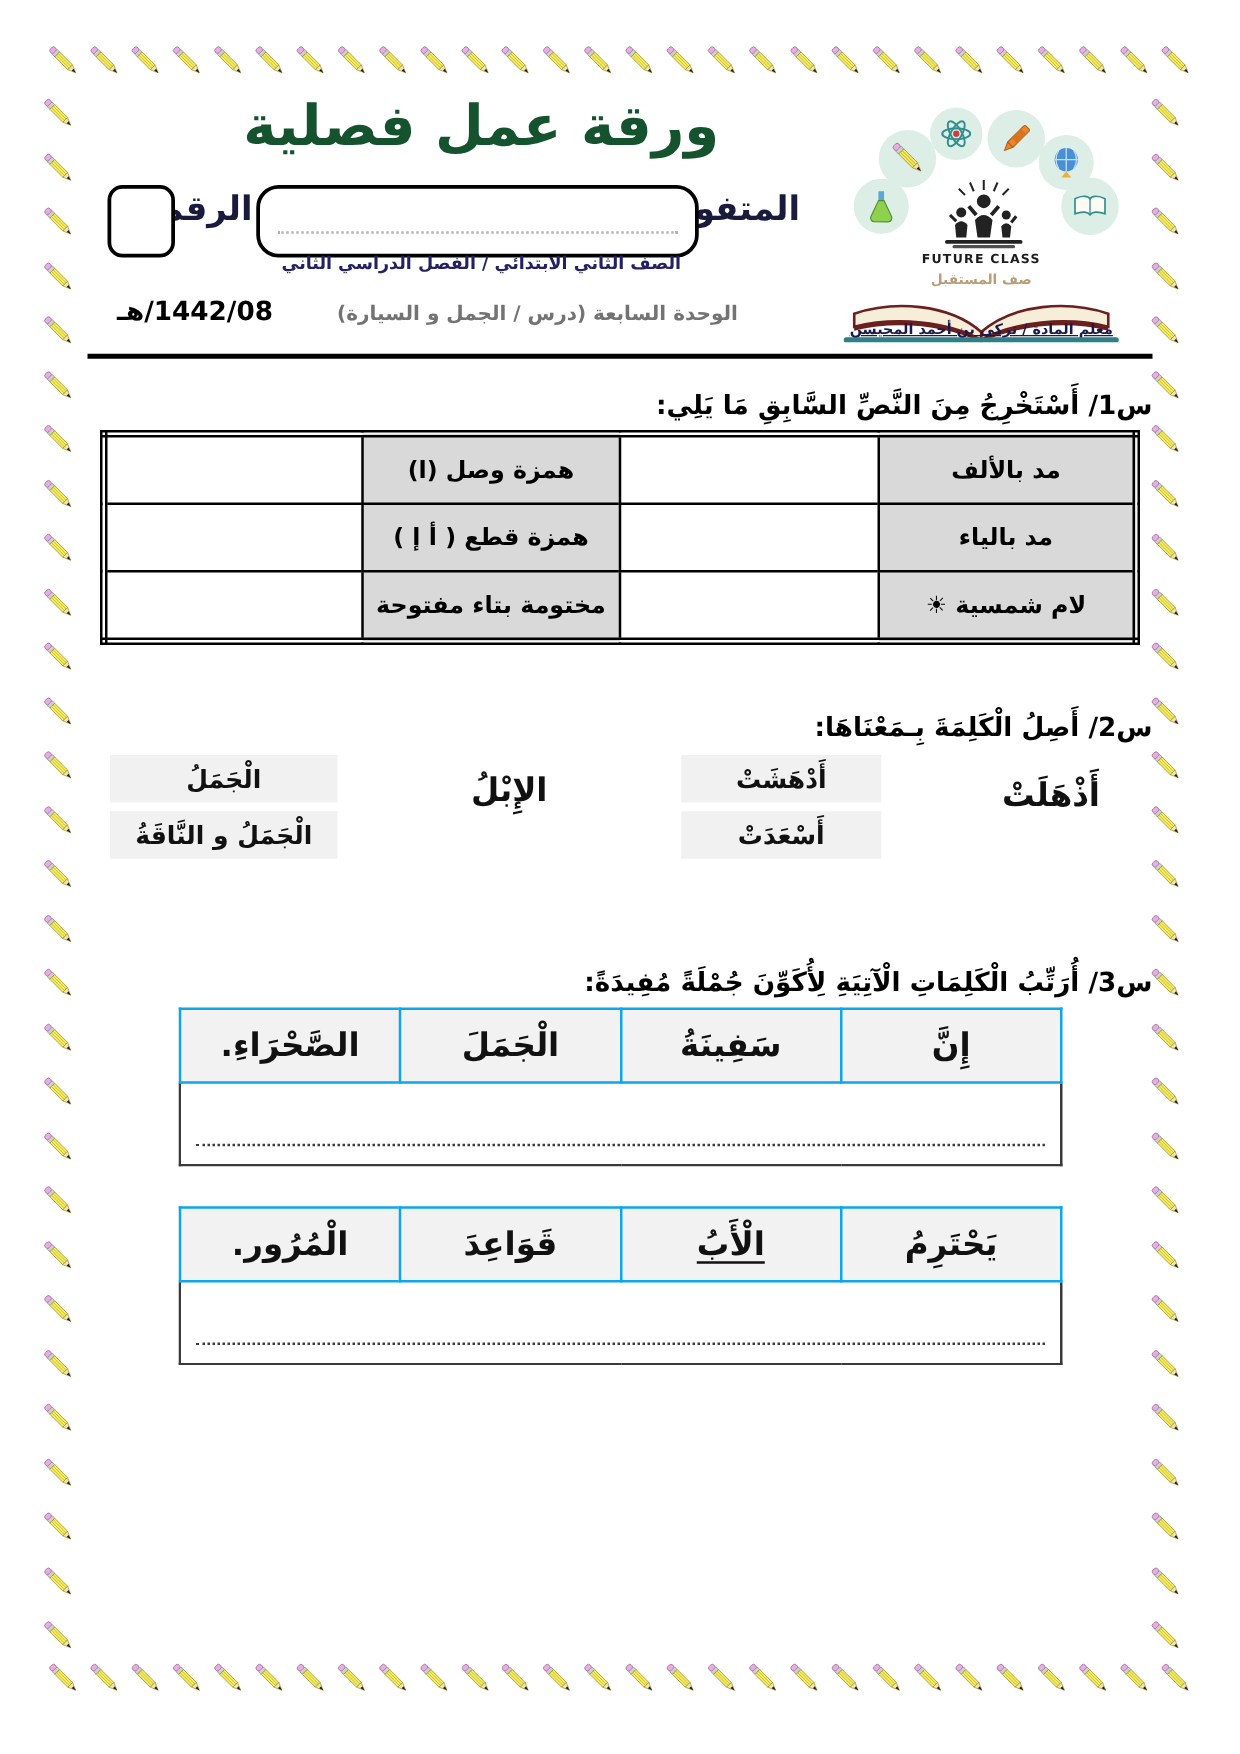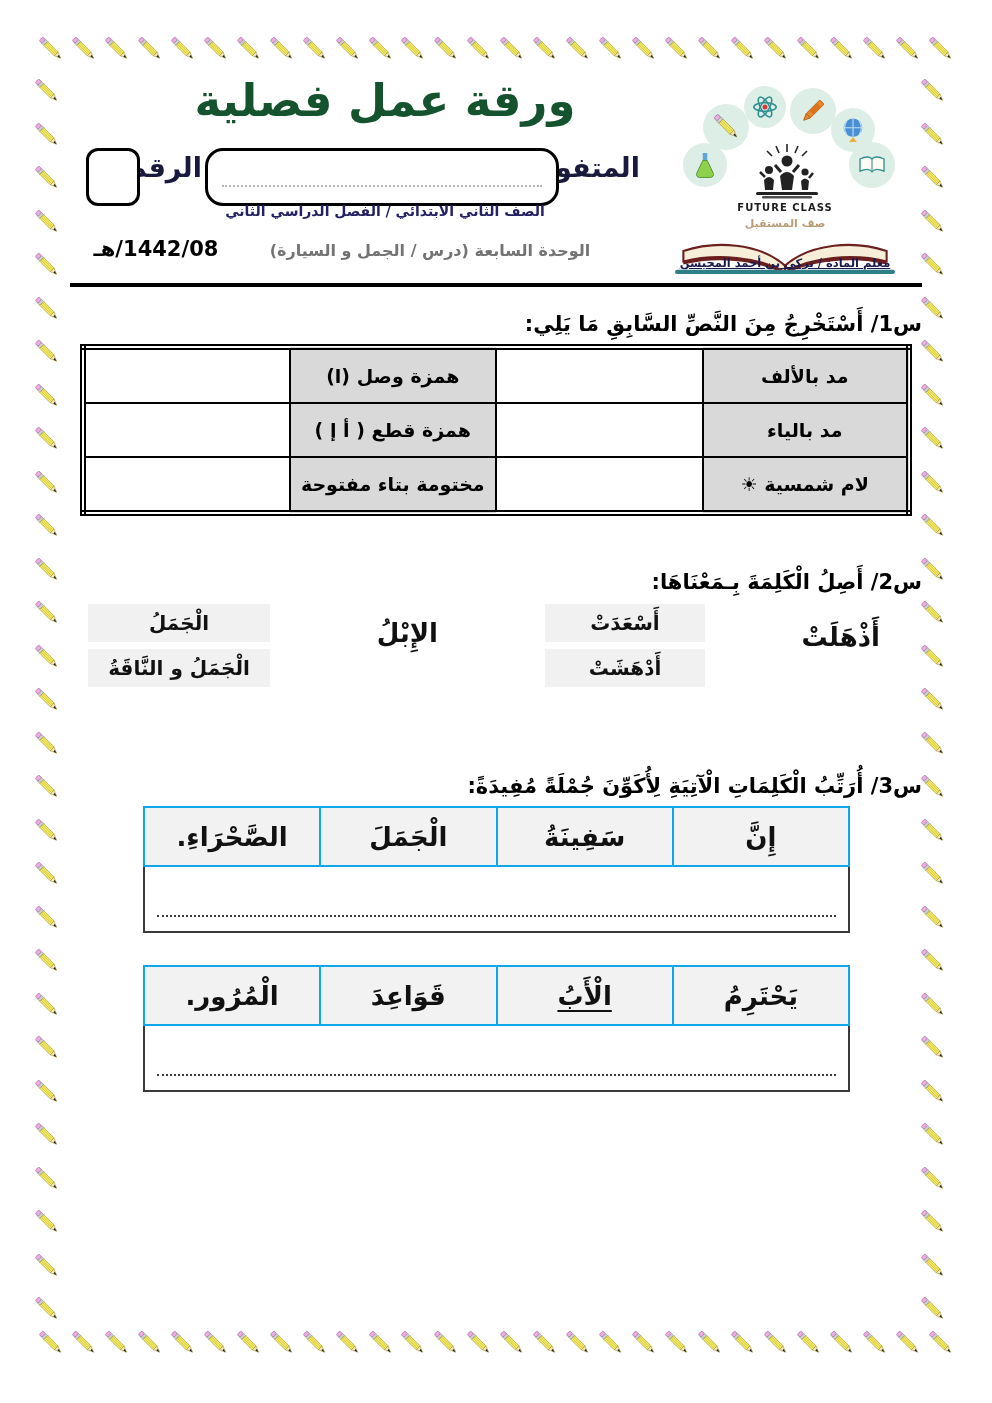--- a/index.html
+++ b/index.html
@@ -804,22 +804,22 @@
           <td class="ans"></td>
         </tr>
       </tbody>
     </table>
 
     <div class="q-heading" id="q2-heading">س2/ أَصِلُ الْكَلِمَةَ بِـمَعْنَاهَا:</div>
 
     <div class="match-area">
       <div class="match-word" id="match-right-word">أَذْهَلَتْ</div>
       <div class="option-col" id="middle-options">
+        <div class="option-box">أَدْهَشَتْ</div>
         <div class="option-box">أَسْعَدَتْ</div>
-        <div class="option-box">أَدْهَشَتْ</div>
       </div>
       <div class="match-word" id="match-center-word">الإِبْلُ</div>
       <div class="option-col" id="left-options">
         <div class="option-box">الْجَمَلُ</div>
         <div class="option-box">الْجَمَلُ و النَّاقَةُ</div>
       </div>
     </div>
 
     <div class="q-heading" id="q3-heading">س3/ أُرَتِّبُ الْكَلِمَاتِ الْآتِيَةِ لِأُكَوِّنَ جُمْلَةً مُفِيدَةً:</div>
 

